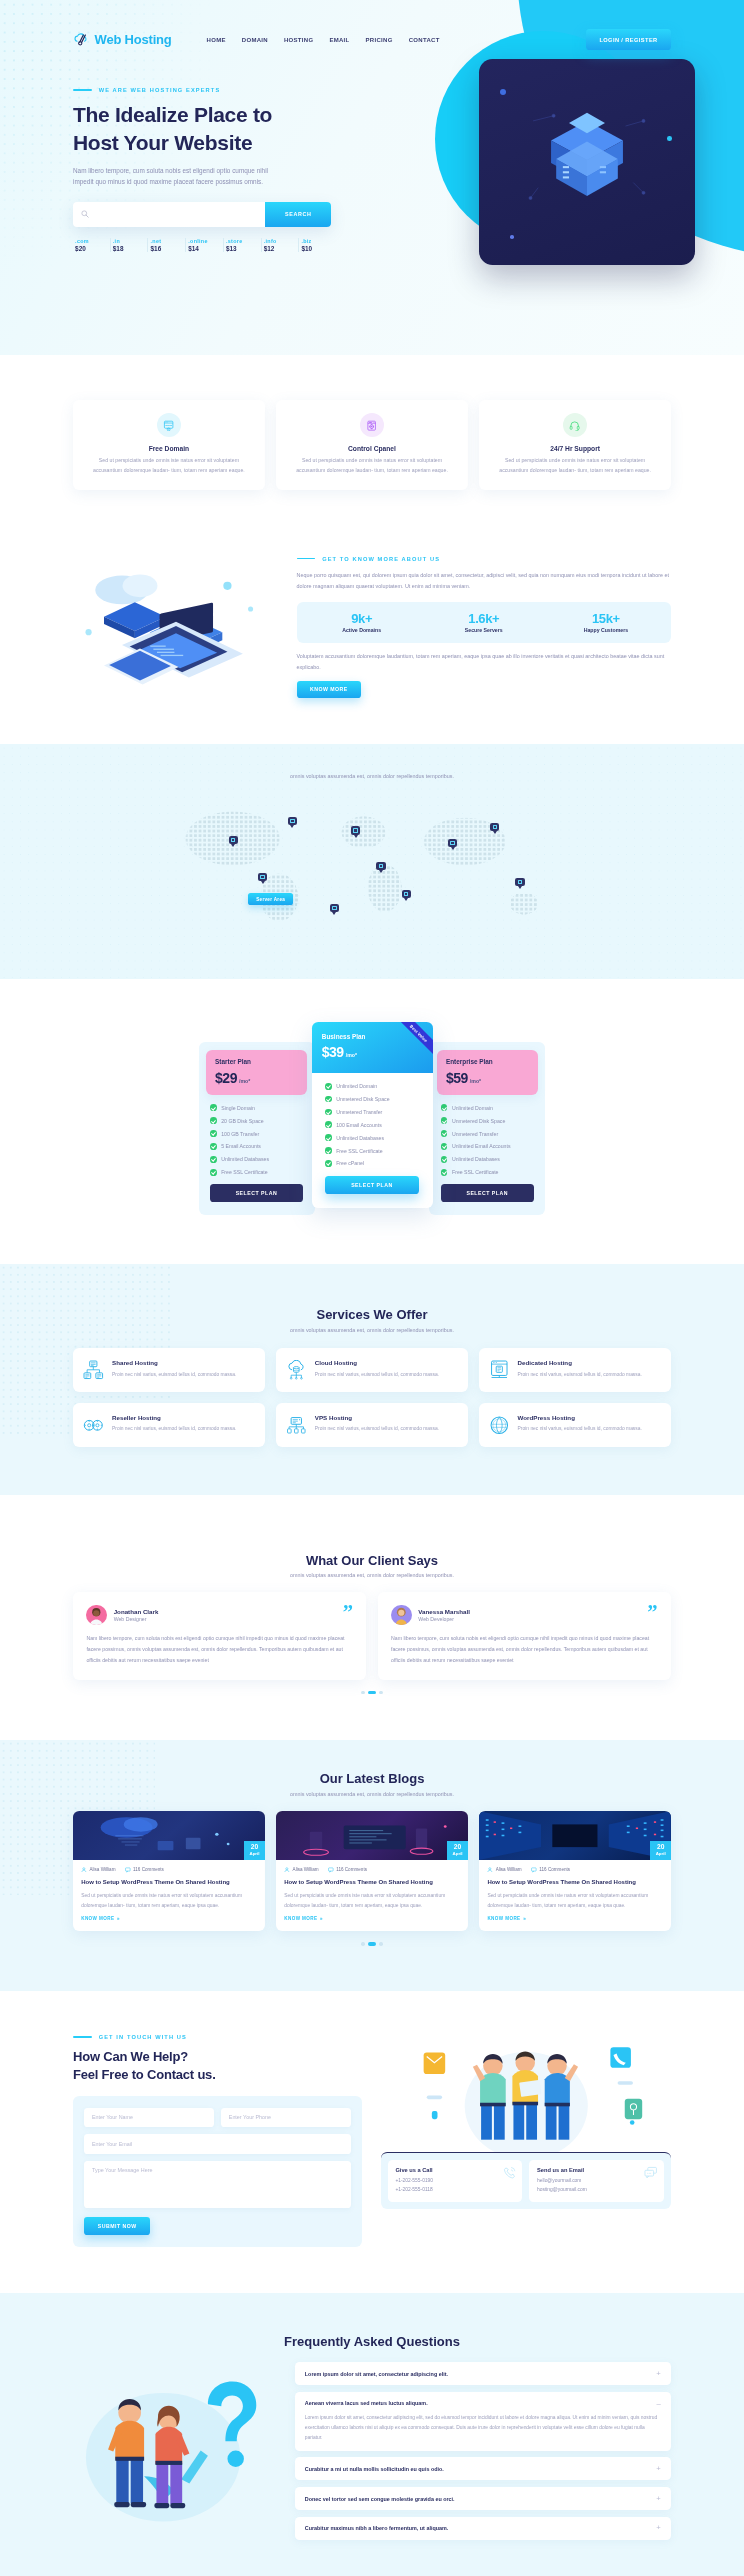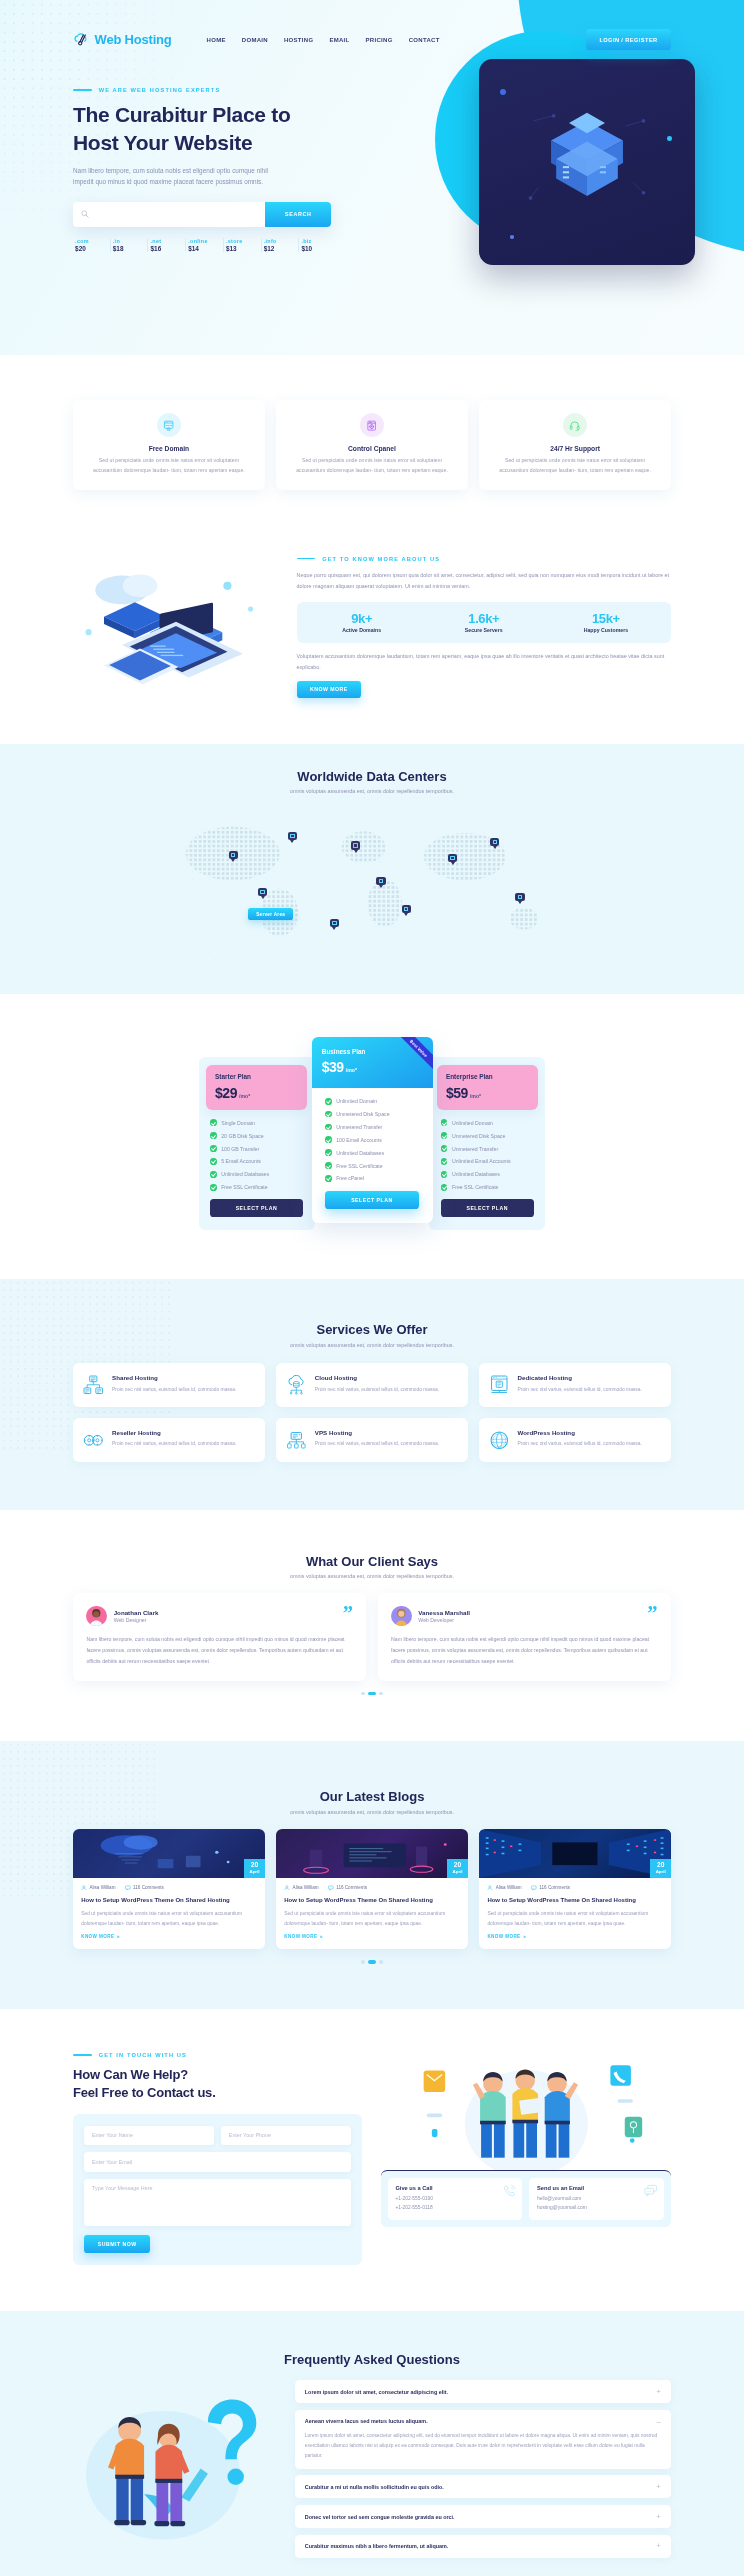--- a/index.html
+++ b/index.html
@@ -288,21 +288,21 @@
   .svc-card {
     background:#fff; border-radius:6.2px; padding:11.3px 10.3px;
     display:flex; gap:8.2px; align-items:flex-start;
     box-shadow:0 3.1px 11.3px rgba(90,140,190,.09);
   }
   .svc-icon { width:20.6px; height:20.6px; flex:none; margin-top:1px; }
   .svc-title { font-size:6.2px; font-weight:bold; color:#2b2e62; margin-bottom:3.6px; }
   .svc-desc { font-size:4.9px; line-height:1.9; color:#9ea0bd; }
 
   
-  .testi { background:#fff; padding:28px 0 30px; }
+  .testi { background:#fff; padding:42px 0 30px; }
   .testi-grid { display:flex; gap:11.3px; margin-top:14.4px; }
   .testi-card {
     flex:1; background:#fff; border-radius:6.2px; padding:12.4px 13.4px 13.4px;
     box-shadow:0 3.1px 13.4px rgba(90,140,190,.11); position:relative;
   }
   .quote-mark {
     position:absolute; right:13.4px; top:9.3px;
     font-size:20.6px; line-height:1; color:#2ac4f5; font-weight:bold;
     font-family:"Liberation Serif", serif;
   }
@@ -310,21 +310,21 @@
   .avatar { width:20.6px; height:20.6px; border-radius:50%; flex:none; overflow:hidden; position:relative; }
   .testi-name { font-size:6.2px; font-weight:bold; color:#2b2e62; }
   .testi-role { font-size:5.2px; color:#8f91b2; margin-top:1.5px; }
   .testi-body { font-size:5.2px; line-height:2.1; color:#9092b4; }
   .dots-nav { display:flex; justify-content:center; gap:3.1px; margin-top:11.3px; }
   .dots-nav i { width:3.6px; height:3.6px; border-radius:50%; background:#cfe6f2; display:block; }
   .dots-nav i.on { width:8.2px; border-radius:2.1px; background:#2ac4f5; }
 
   
   .blogs {
-    background:#eaf8fd; padding:32px 0 29px; position:relative; overflow:hidden;
+    background:#eaf8fd; padding:15px 0 29px; position:relative; overflow:hidden;
   }
   .blogs::before {
     content:""; position:absolute; left:0; top:0; width:155px; height:155px;
     background-image:radial-gradient(#d8f0f8 0.8px, transparent 0.9px);
     background-size:7.2px 7.2px;
   }
   .blog-grid { display:flex; gap:11.3px; margin-top:14.4px; position:relative; }
   .blog-card {
     flex:1; background:#fff; border-radius:6.2px; overflow:hidden;
     box-shadow:0 3.1px 13.4px rgba(90,140,190,.11);
@@ -487,21 +487,21 @@
       </nav>
       <button class="login-btn">LOGIN / REGISTER</button>
     </div>
 
     <div class="hero-body">
       <div class="eyebrow">
         <span class="bar"></span>
         <span class="txt">WE ARE WEB HOSTING EXPERTS</span>
       </div>
       <h1 class="hero-title">
-        <span>The Curabitur Place to</span><br>
+        <span>The Idealize Place to</span><br>
         <span>Host Your Website</span>
       </h1>
       <p class="hero-sub">Nam libero tempore, cum soluta nobis est eligendi optio cumque nihil impedit quo minus id quod maxime placeat facere possimus omnis.</p>
 
       <div class="search-box">
         <svg class="mag" viewBox="0 0 16 16">
           <circle cx="6.8" cy="6.8" r="5" fill="none" stroke="#6b6e95" stroke-width="1.6"></circle>
           <path d="M10.5 10.5 L15 15" stroke="#6b6e95" stroke-width="1.8" stroke-linecap="round"></path>
         </svg>
         <input type="text" placeholder="" style="">
@@ -651,21 +651,20 @@
         <p class="about-p2">Voluptatem accusantium doloremque laudantium, totam rem aperiam, eaque ipsa quae ab illo inventore veritatis et quasi architecto beatae vitae dicta sunt explicabo.</p>
         <button class="cta-btn">KNOW MORE</button>
       </div>
     </div>
   </div>
 </section>
 
 <section class="datacenters">
   <div class="dc-inner">
     <div class="sec-head-center">
-      <h2>Worldwide Data Centers</h2>
       <div class="sub">omnis voluptas assumenda est, omnis dolor repellendus temporibus.</div>
     </div>
     <div class="map-area">
       <div class="world-map"></div>
       <div class="pin" style="left:16%;top:28%">
           <div class="head">
             <i></i>
           </div>
           <div class="tail"></div>
         </div>

